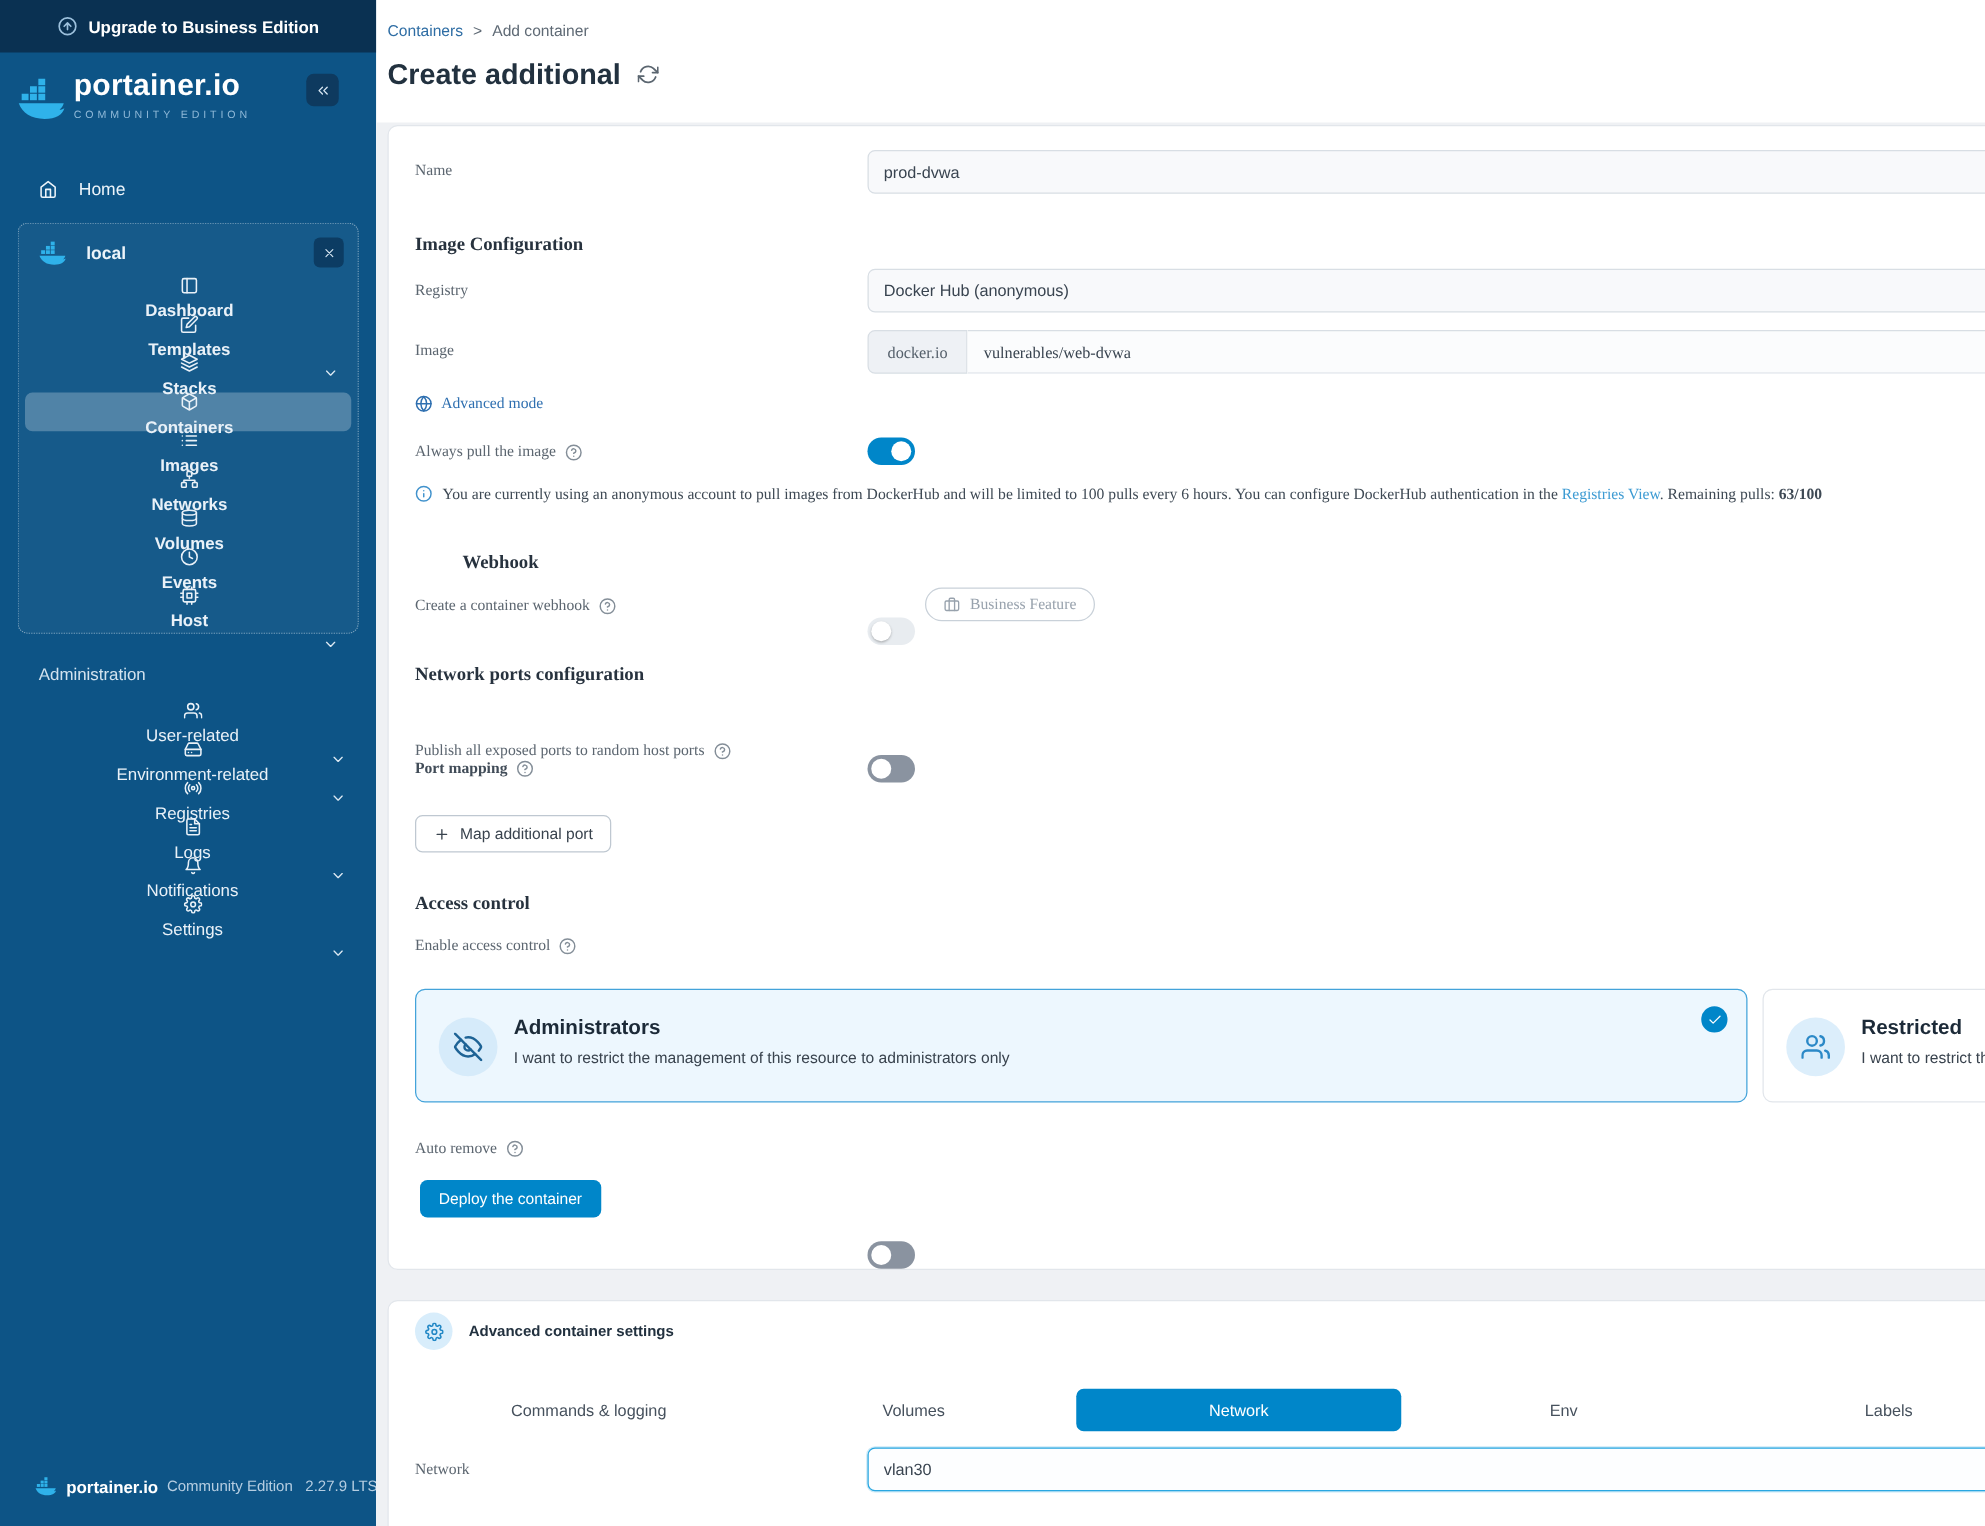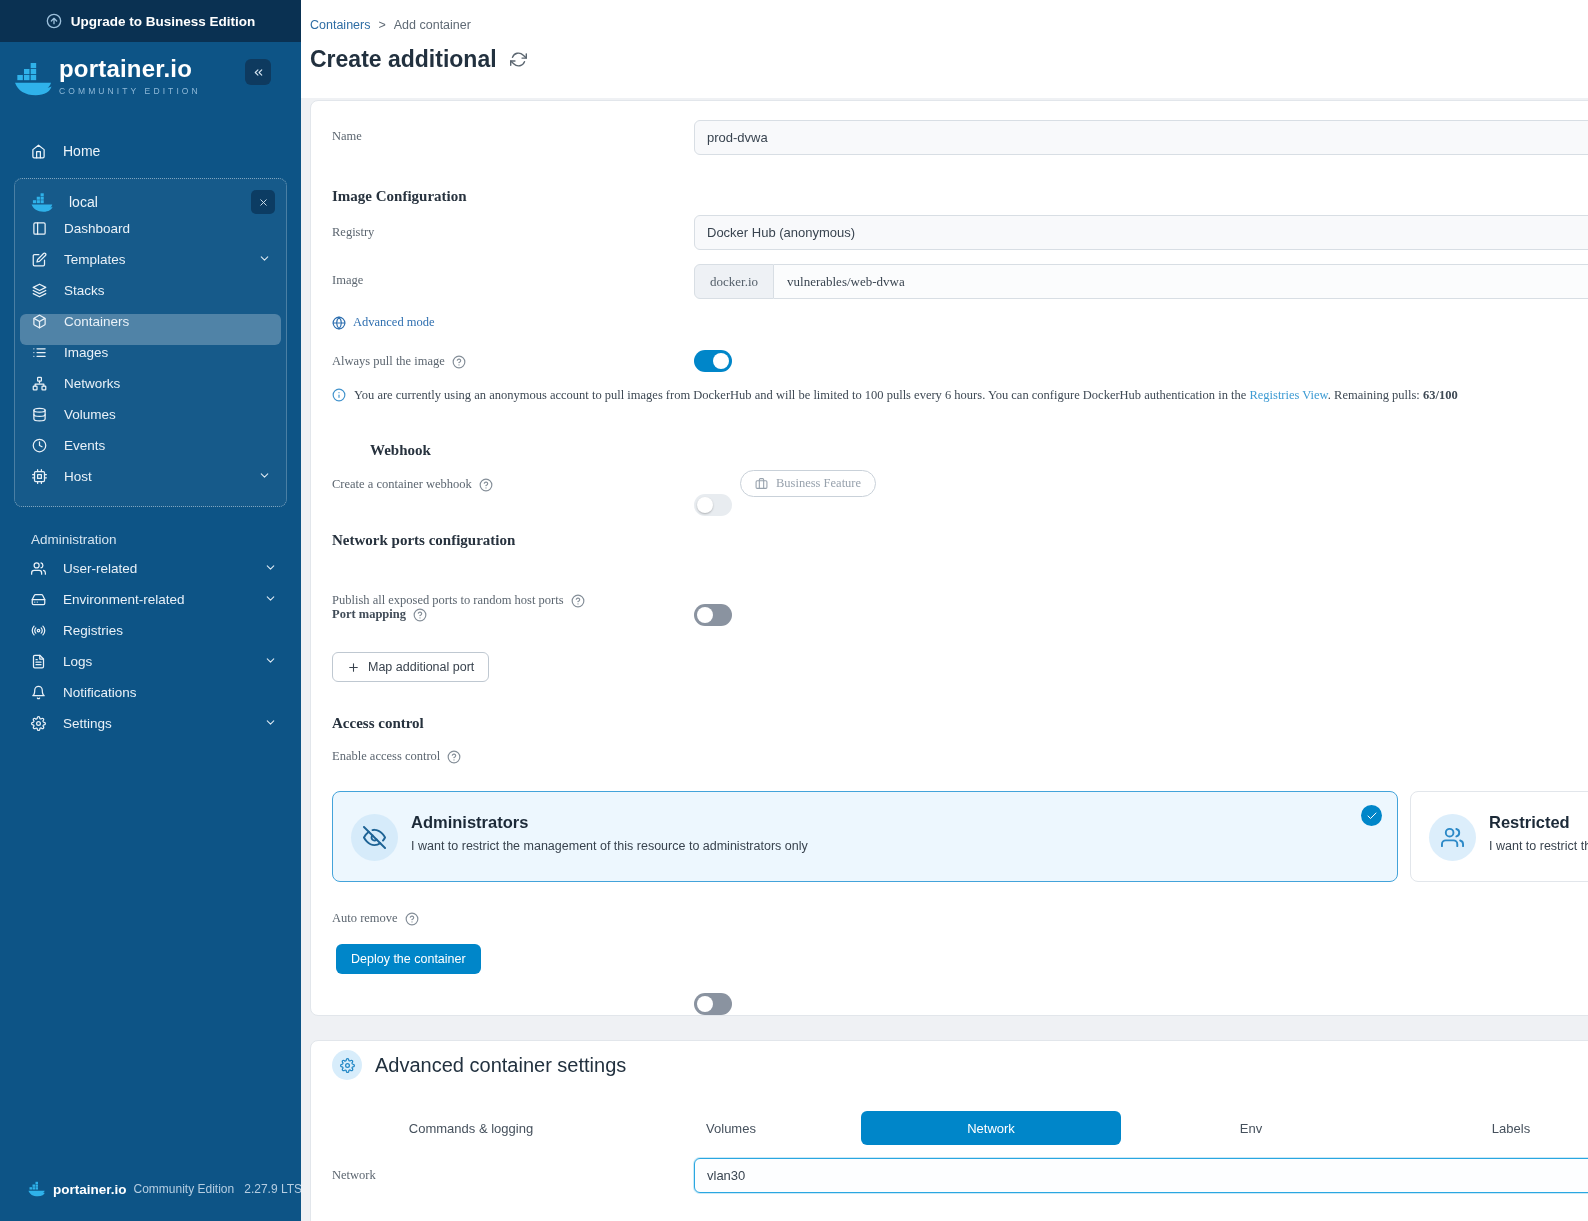--- a/index.html
+++ b/index.html
@@ -16,26 +16,26 @@
   .logo-row { padding:13px 14px 6px 14px; height:68px; position:relative; display:flex; }
   .logo-whale { width:40px; height:44px; color:#2fb2ea; margin-top:2px; }
   .logo-text { margin-left:5px; }
   .logo-title { font-size:24px; font-weight:700; color:#fff; letter-spacing:.2px; }
   .logo-sub { font-size:8.5px; letter-spacing:3.1px; color:#8fb9d8; margin-top:3px; }
   .collapse-btn { position:absolute; right:30px; top:17px; width:26px; height:26px; background:#0e3a5f; border-radius:6px; display:flex; align-items:center; justify-content:center; cursor:pointer; }
   .collapse-btn .icon { width:13px; height:13px; color:#d7e6f2; }
   .nav { flex:1; padding-top:26px; overflow:hidden; }
   .nav-home { display:flex; align-items:center; gap:17px; padding:0 14px 0 31px; height:30px; font-size:14px; margin-bottom:12px; cursor:pointer; }
   .nav-home .icon { width:15px; height:15px; }
-  .env-box { margin:0 14px; border:1px dotted rgba(255,255,255,.45); border-radius:8px; padding:4px 5px 6px 5px; background:rgba(255,255,255,.04); }
+  .env-box { margin:0 14px; border:1px dotted rgba(255,255,255,.45); border-radius:8px; padding:4px 5px 6px 5px; background:rgba(255,255,255,.04);font-weight:bold; }
   .env-header { display:flex; align-items:center; gap:15px; height:38px; padding:0 6px 0 11px; font-size:14px; }
   .env-header .icon { width:23px; height:23px; color:#2fb2ea; }
   .env-close { margin-left:auto; width:24px; height:24px; background:#0c3c63; border-radius:5px; display:flex; align-items:center; justify-content:center; cursor:pointer; }
   .env-close .icon { width:11px; height:11px; color:#d7e6f2; }
-  .menu-item { display:flex; gap:17px; height:31px; padding:0 10px 0 12px; font-size:13.5px; border-radius:6px; color:#e9f1f8; cursor:pointer; }
+  .menu-item { display:flex; align-items:center; gap:5px; height:31px; padding:0 10px 0 12px; font-size:13.5px; border-radius:6px; color:#e9f1f8; cursor:pointer;flex-direction:column; }
   .menu-item.active { background:rgba(255,255,255,.25); }
   .mi-icon { width:15px; height:15px; }
   .mi-chev { margin-left:auto; width:13px; height:13px; color:#dbe8f2; }
   .admin-menu .menu-item { margin:0 14px; padding-left:17px; }
   .section-label { padding:0 31px; margin:25px 0 14px; font-size:13.5px; color:#d3e3ef; }
   .side-footer { margin-top:auto; display:flex; align-items:center; gap:7px; padding:0 10px 22px 28px; white-space:nowrap; }
   .side-footer .icon { width:18px; height:20px; color:#2fb2ea; }
   .sf-brand { font-size:13.5px; font-weight:700; color:#fff; }
   .sf-edition, .sf-version { font-size:12px; color:#b5cde1; }
   .sf-version { margin-left:3px; }
@@ -85,21 +85,21 @@
   #acl-admins .acl-icon-wrap { background:#d6ebfa; color:#1e6395; }
   #acl-restricted .acl-icon-wrap { background:#dceefb; color:#2c89c7; }
   .acl-icon-wrap .icon { width:23px; height:23px; }
   .acl-title { position:absolute; left:78px; top:21px; font-size:16.5px; font-weight:700; color:#1c2a38; }
   .acl-desc { position:absolute; left:78px; top:47px; font-size:12.5px; color:#39434e; }
   .acl-check { position:absolute; right:15px; top:13px; width:21px; height:21px; border-radius:50%; background:var(--accent,#0086c9); color:#fff; display:flex; align-items:center; justify-content:center; }
   .acl-check .icon { width:12px; height:12px; }
   .adv-head { position:absolute; left:21px; top:9px; display:flex; align-items:center; gap:13px; }
   .adv-gear { width:30px; height:30px; border-radius:50%; background:#d8edfb; color:#2187c5; display:flex; align-items:center; justify-content:center; }
   .adv-gear .icon { width:15px; height:15px; }
-  .adv-title { font-size:20px; font-weight:400; color:#22313f; }
+  .adv-title { font-size:12px; font-weight:700; color:#22313f; }
   .tabs { position:absolute; left:30px; top:70px; width:1300px; height:34px; display:flex; }
   .tab { flex:1; display:flex; align-items:center; justify-content:center; font-size:13px; color:#46515d; border-radius:6px; cursor:pointer; }
   .tab.active { background:var(--accent,#0086c9); color:#fff; }
   input.input.focused { border:1px solid #2aa7e1; background:#fdfeff; box-shadow:0 0 0 1px rgba(42,167,225,.25); }
 </style>
 </head>
 <body>
 
 <div class="app">
 

